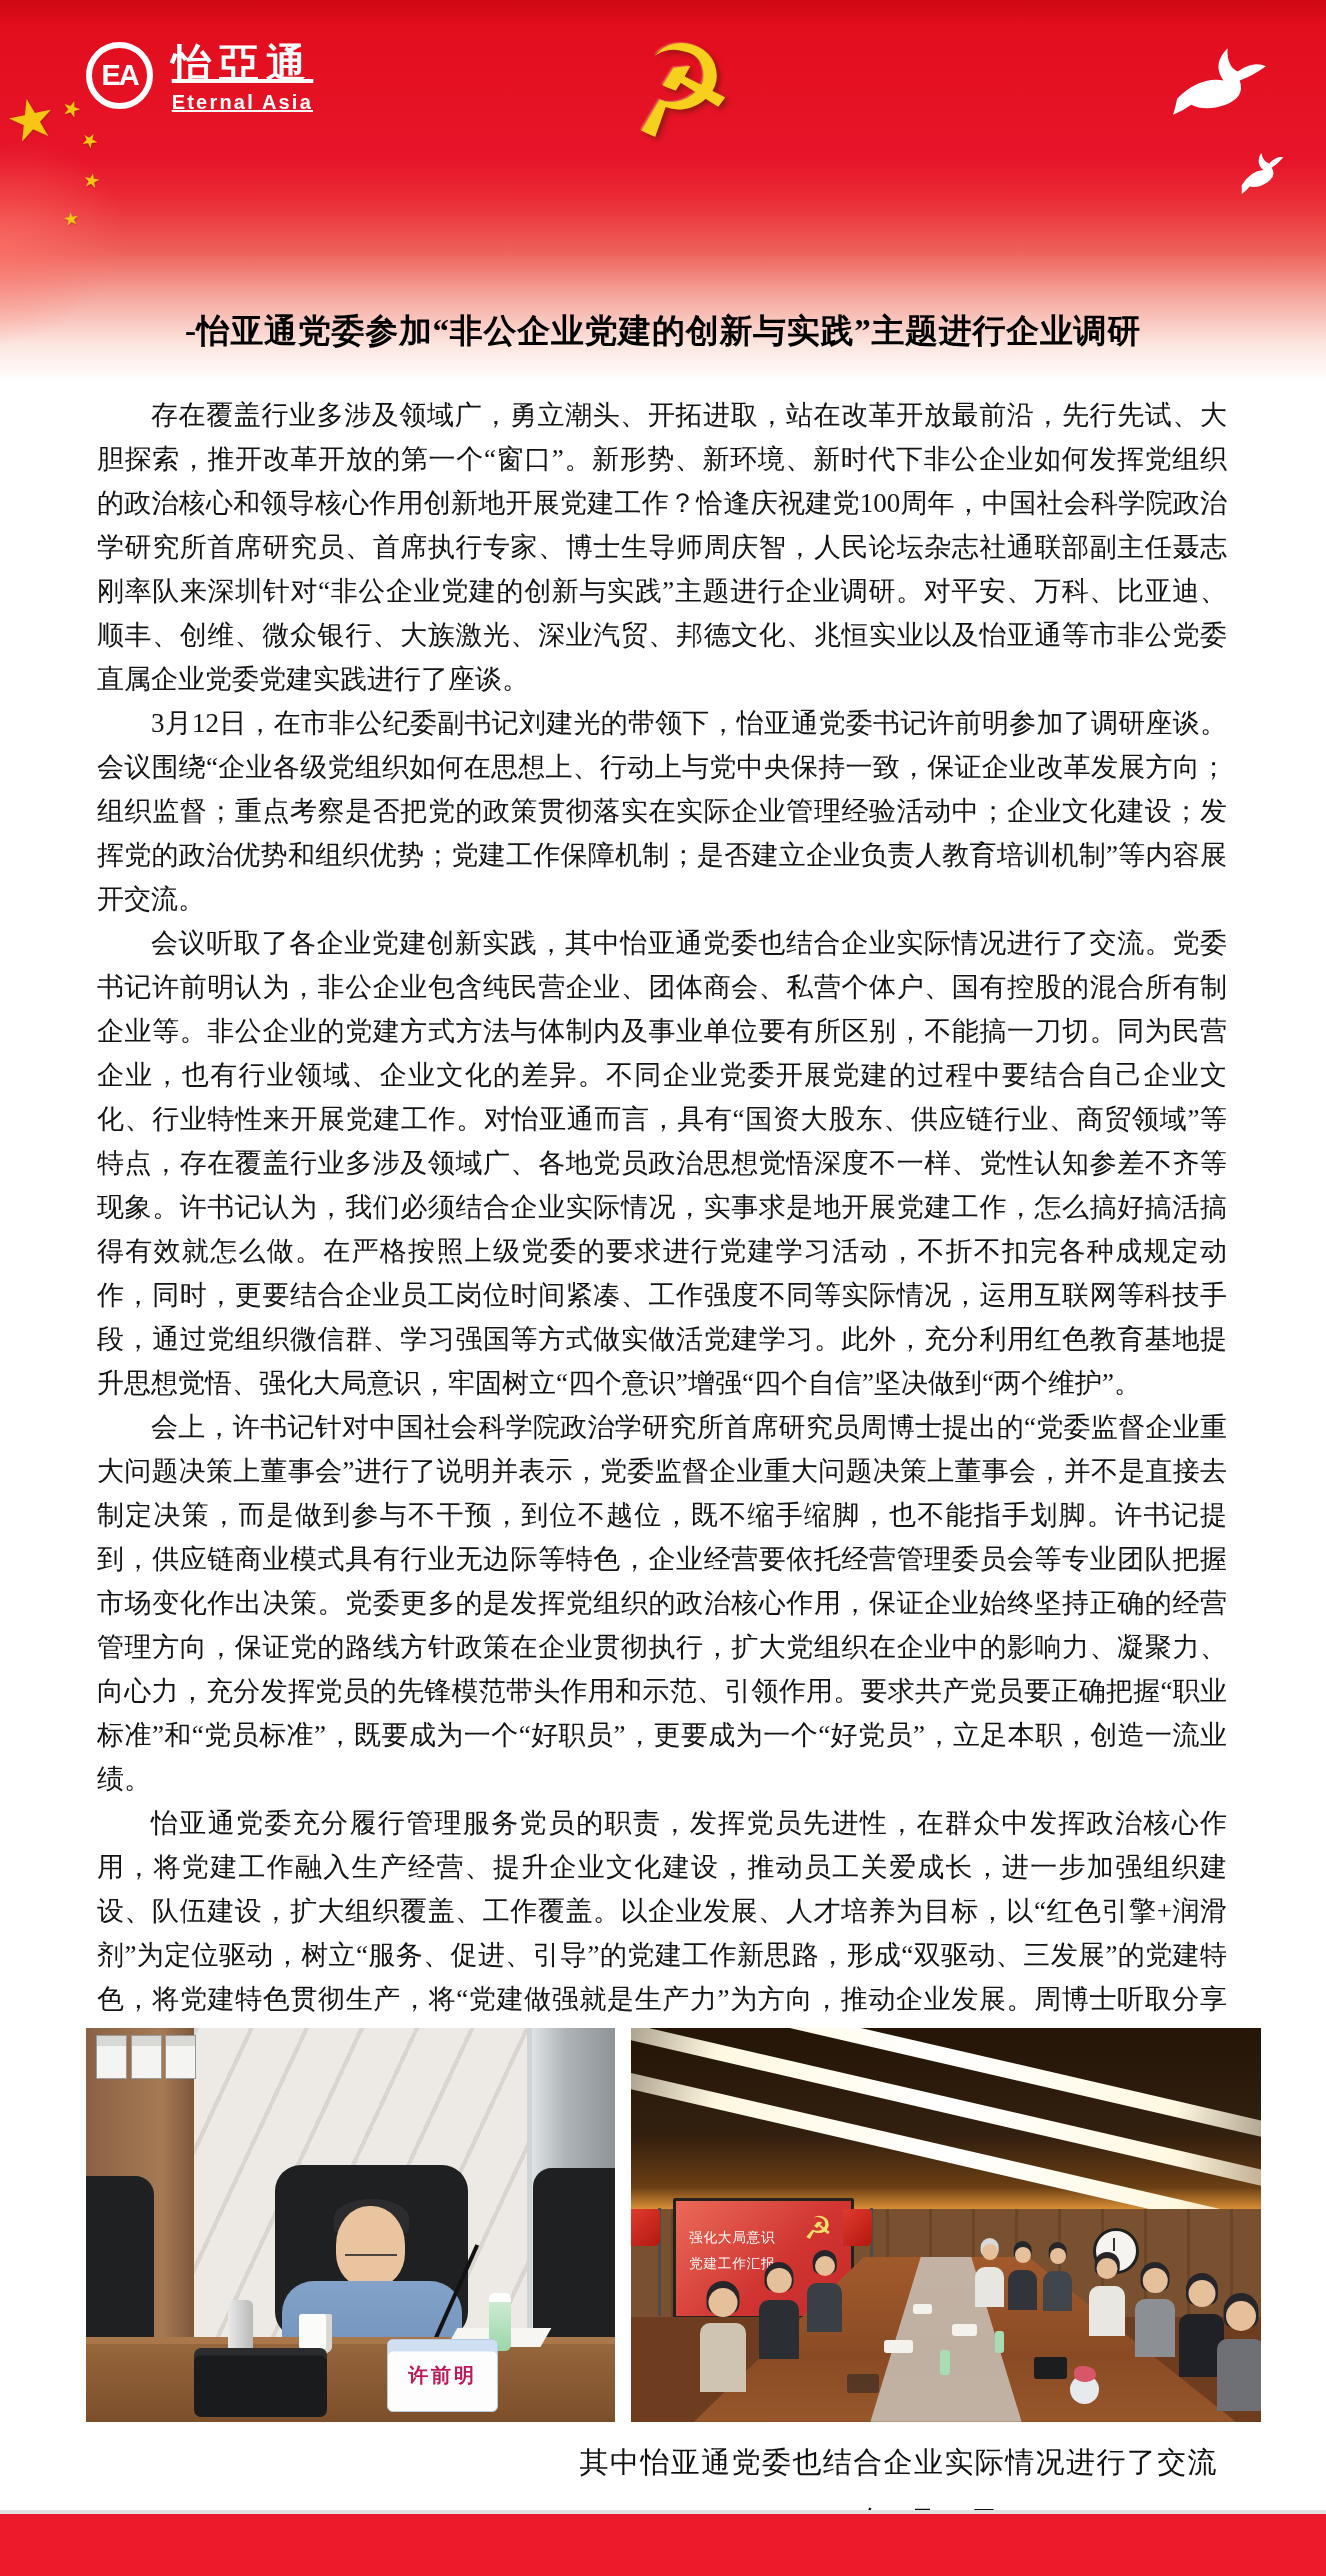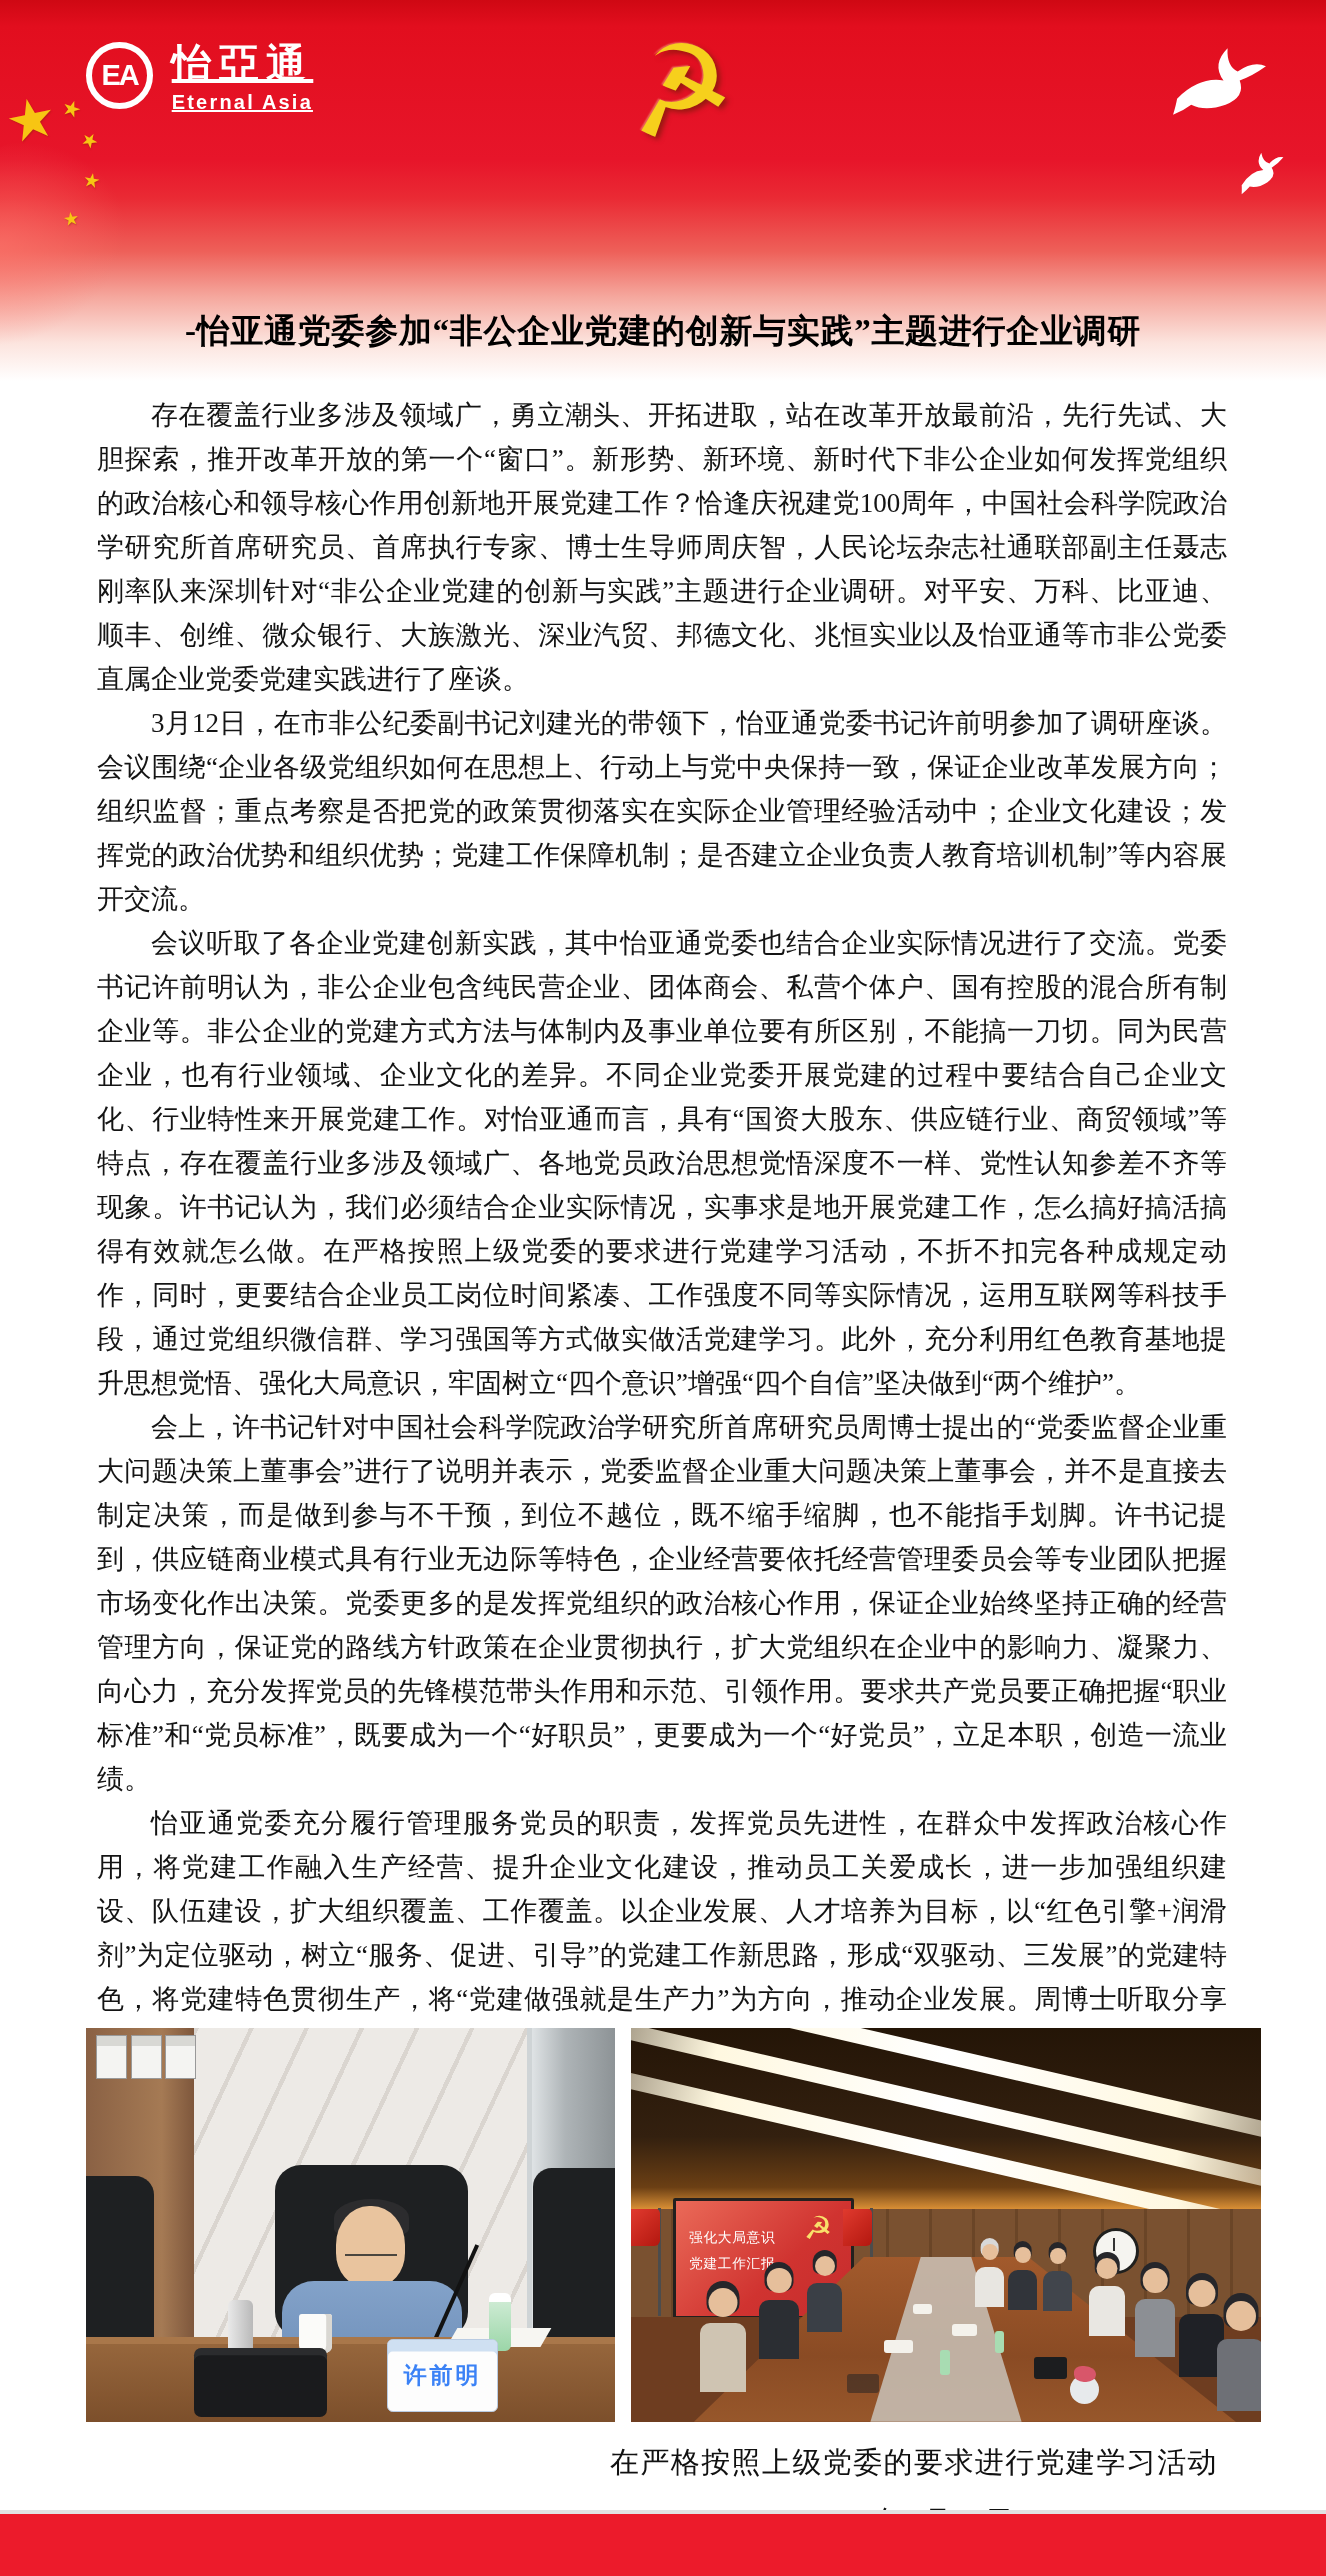--- a/index.html
+++ b/index.html
@@ -99,21 +99,21 @@
   .pl-tissue{position:absolute;left:108px;bottom:4.3px;width:133px;height:69px;
     background:#1a1b1d;border-radius:7.2px;box-shadow:inset 0 7.2px 0 rgba(255,255,255,.08);}
   .pl-bottle{position:absolute;left:403px;bottom:71px;width:21.6px;height:58px;
     background:linear-gradient(180deg,#ffffff 0 8.6px,#cdebd3 8.6px,#9bd6a8);border-radius:5.8px;}
   .pl-paper{position:absolute;left:366px;bottom:75px;width:94px;height:18.7px;
     background:#f7f6f2;transform:skewX(-30deg);}
   .placard{position:absolute;left:301px;bottom:10px;width:109px;height:71px;
     background:#fdfdfd;border:1.4px solid #b9cbe2;border-radius:5.8px;
     display:flex;align-items:center;justify-content:center;
     box-shadow:inset 0 11.5px 0 #cfe0f2;}
-  .placard span{font-size:23px;font-weight:bold;color:#3b82f6;letter-spacing:2.9px;}
+  .placard span{font-size:20px;font-weight:bold;color:#be185d;letter-spacing:2.9px;}
   
   .pr-ceiling{position:absolute;left:0;top:0;width:100%;height:181px;
     background:linear-gradient(180deg,#241507 0,#33200f 60%,#6b3f14 88%,#d98f35 100%);overflow:hidden;}
   .light-strip{position:absolute;height:16px;width:150%;left:-25%;
     background:linear-gradient(90deg,rgba(255,250,230,0) 0,#fff8e0 25%,#ffffff 50%,#fff8e0 75%,rgba(255,250,230,0) 100%);
     transform:rotate(13deg);border-radius:7.2px;}
   .pr-wall{position:absolute;left:0;top:181px;width:100%;height:115px;
     background:repeating-linear-gradient(90deg,#7a5130 0 40px,#6a4527 40px 43px);}
   .pr-screen{position:absolute;left:42px;top:170px;width:181px;height:121px;
     background:linear-gradient(135deg,#ea6a58,#d03330 60%,#c52c2d);
@@ -299,21 +299,21 @@
       <div class="dot" style="left:309px;bottom:47px;width:10px;height:24.5px;background:#a8dcb2;"></div>
       <div class="dot" style="left:364px;bottom:69px;width:8.6px;height:21.6px;background:#a8dcb2;"></div>
       <div class="dot" style="left:403px;bottom:43px;width:33px;height:21.6px;background:#1c1d1f;"></div>
       <div class="dot" style="left:439px;bottom:17.3px;width:29px;height:29px;background:#e7eaec;border-radius:50%;"></div>
       <div class="dot" style="left:443px;bottom:40px;width:21.6px;height:16px;background:#d8566a;border-radius:40% 60% 50% 50%;"></div>
       <div class="dot" style="left:216px;bottom:29px;width:32px;height:18.7px;background:#22232586;"></div>
     </div>
   </div>
 
   <div class="caption-block">
-    <div class="caption-committee">在严格按照上级党委的要求进行党建学习活动</div>
+    <div class="caption-committee">其中怡亚通党委也结合企业实际情况进行了交流</div>
     <div class="caption-date">2021年3月15日</div>
   </div>
 
   <div class="footer-line"></div>
   <div class="footer-band"></div>
 
 </div>
 
 
 </body></html>

